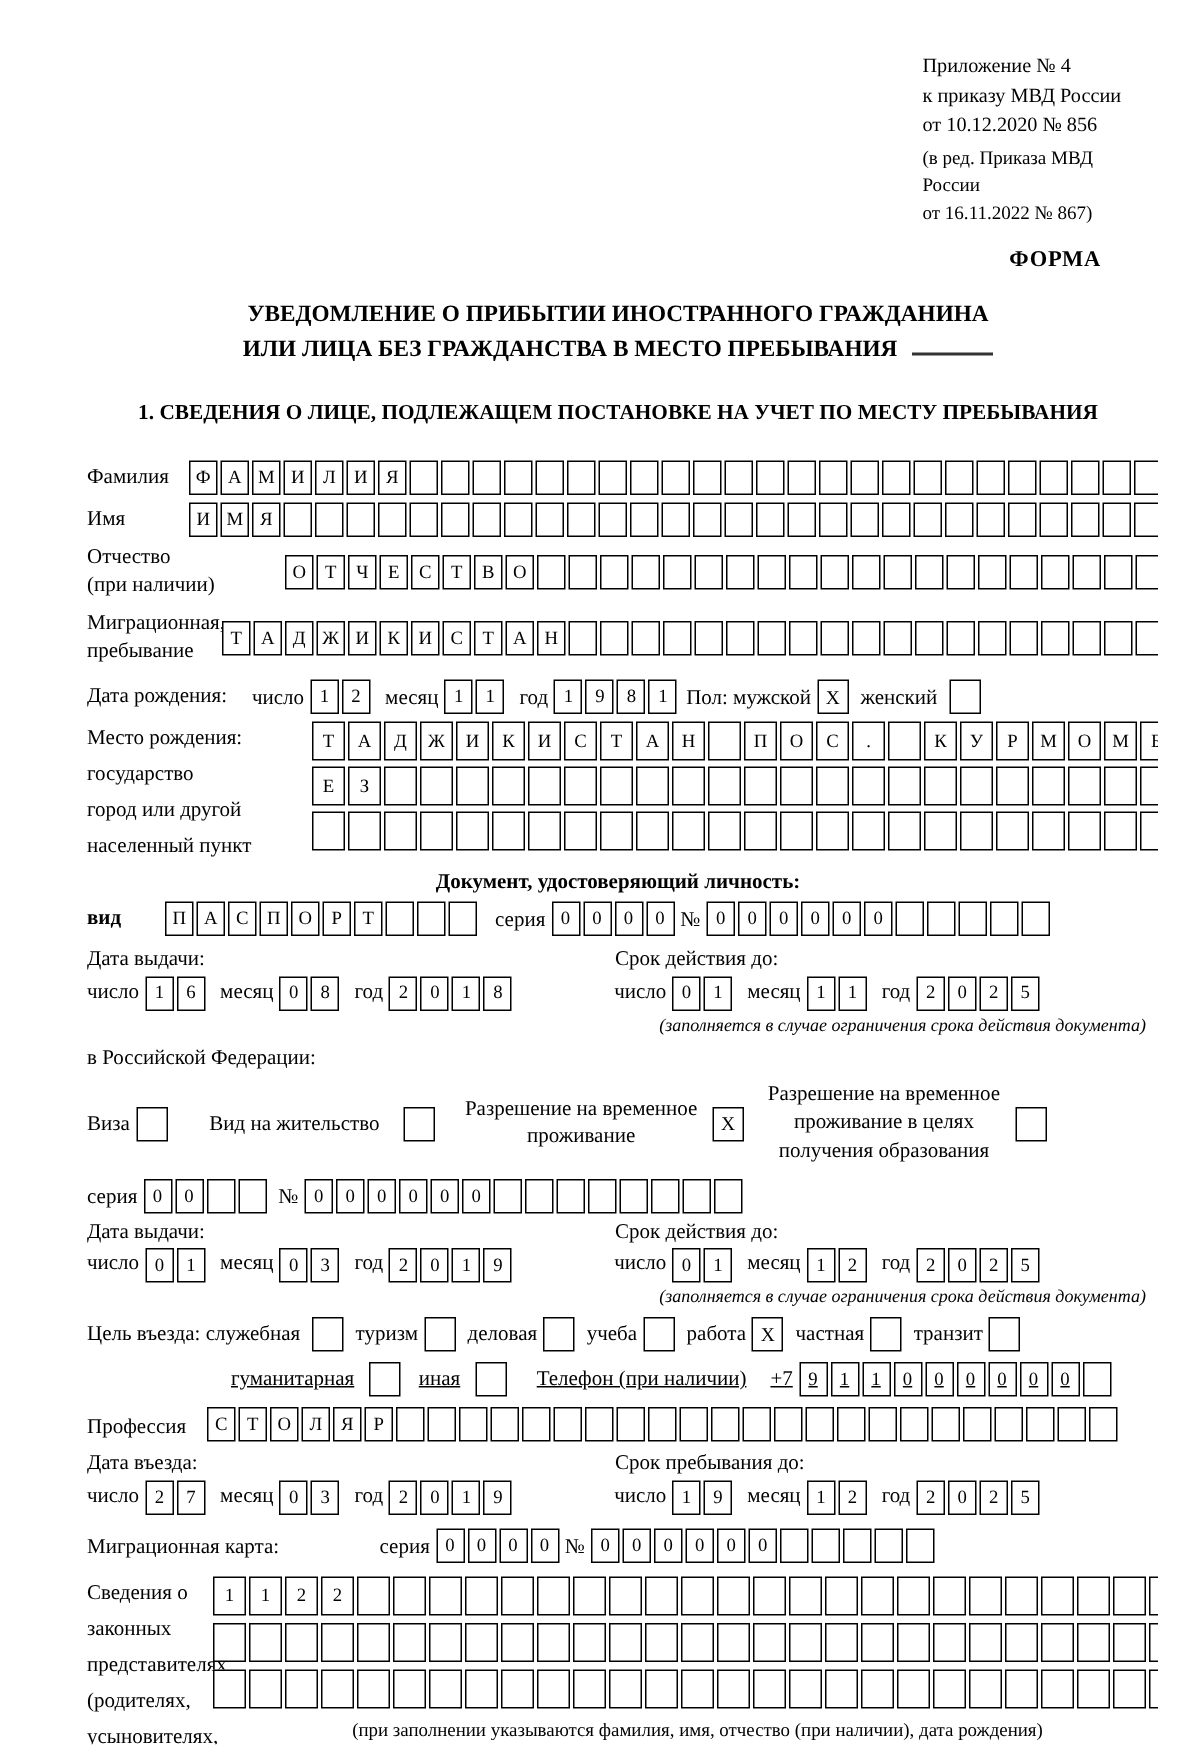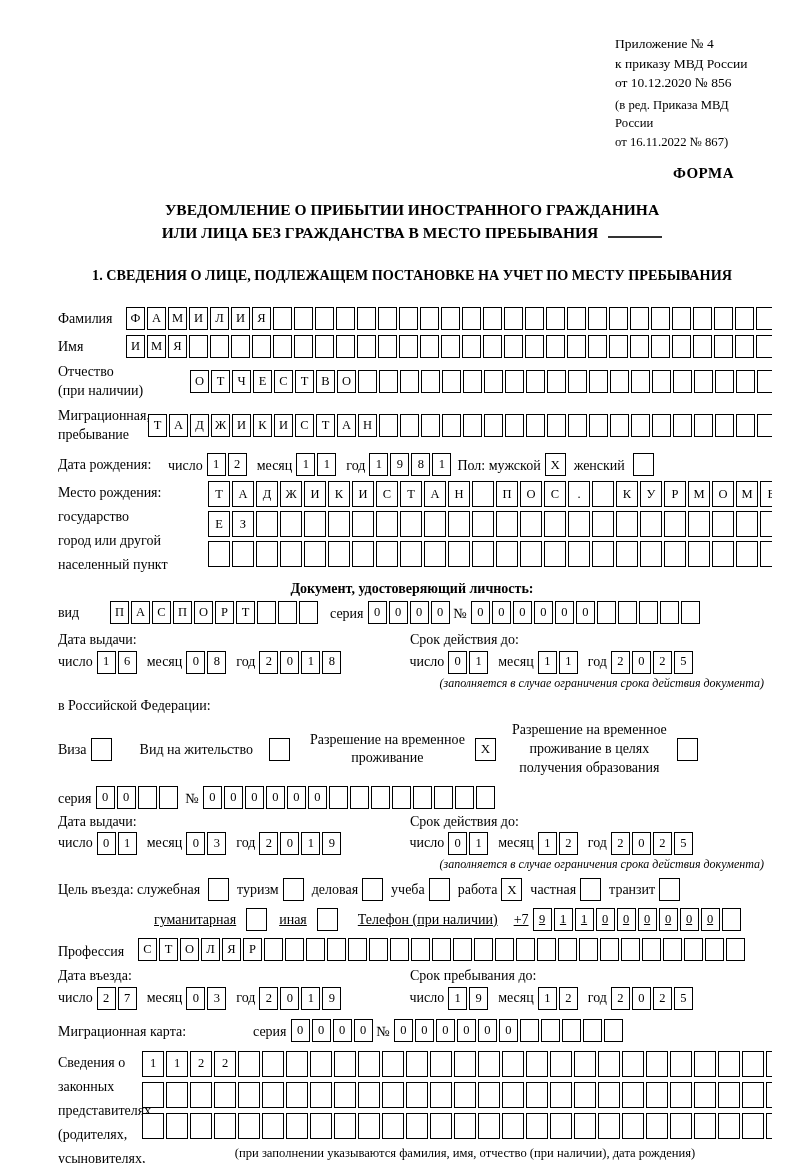--- a/index.html
+++ b/index.html
@@ -331,21 +331,21 @@
             <span class="cell"></span>
             <span class="cell"></span>
           </span>
         </div>
     </div>
   </div>
 
   <div class="dochead">Документ, удостоверяющий личность:</div>
 
   <div class="frow" style="margin-bottom:7px;">
-    <span class="lbl w52" style="margin-top:1px;">вид</span>
+    <span class="lbl w52" style="margin-top:1px;font-weight:bold;">вид</span>
     <span class="cells">
         <span class="cell">П</span>
         <span class="cell">А</span>
         <span class="cell">С</span>
         <span class="cell">П</span>
         <span class="cell">О</span>
         <span class="cell">Р</span>
         <span class="cell">Т</span>
         <span class="cell"></span>
         <span class="cell"></span>

